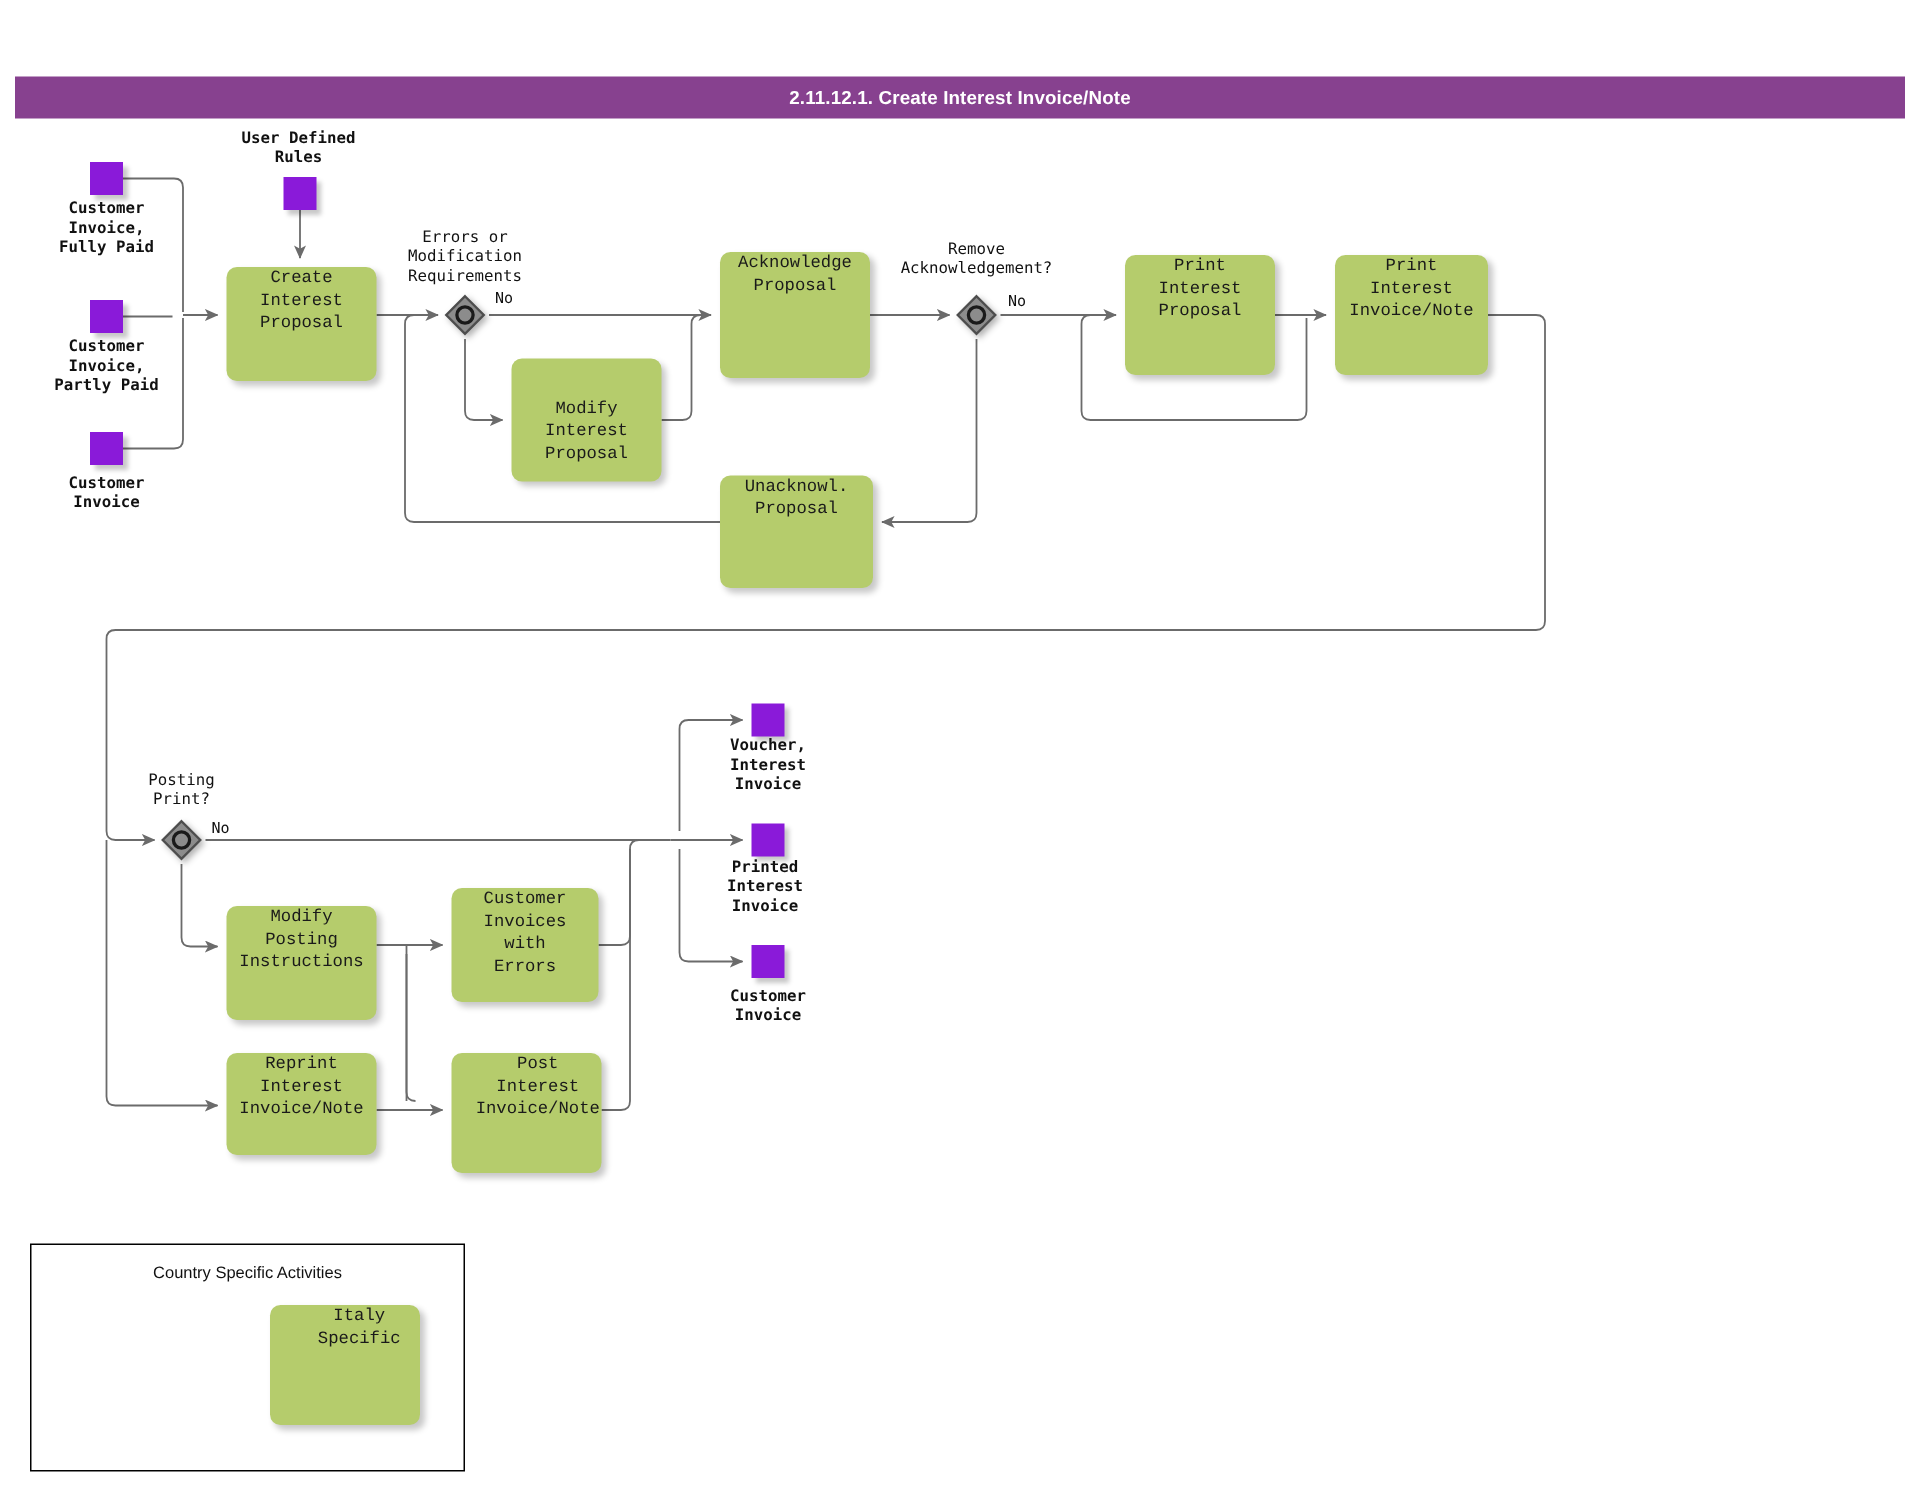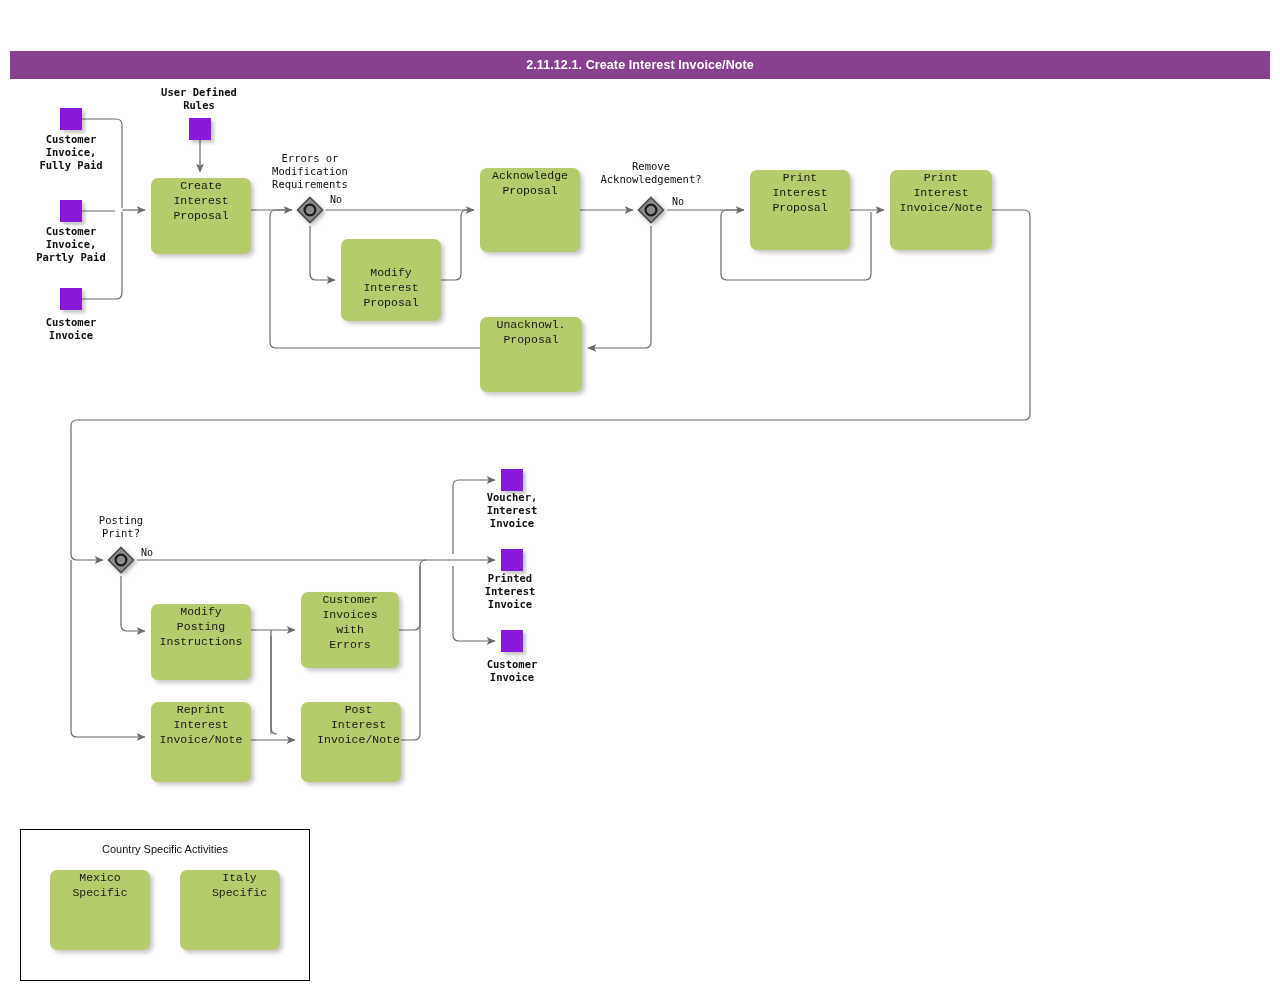--- a/index.html
+++ b/index.html
@@ -139,21 +139,21 @@
   </div>
   <div class="task" style="left:151px;top:592px;width:100px;height:76px;margin-top:12px;">
     <span class="lbl" style="white-space: pre-line;">Modify Posting
 Instructions</span>
   </div>
   <div class="task" style="left:301px;top:592px;width:98px;height:76px;">
     <span class="lbl" style="white-space: pre-line;">Customer
 Invoices with
 Errors</span>
   </div>
-  <div class="task" style="left:151px;top:702px;width:100px;height:80px;">
+  <div class="task" style="left:151px;top:702px;width:100px;height:68px;">
     <span class="lbl" style="white-space: pre-line;">Reprint Interest
 Invoice/Note</span>
   </div>
   <div class="task" style="left:301px;top:702px;width:100px;height:80px;">
     <span class="lbl" style="white-space: pre-line; padding-left: 20px;">Post Interest
 Invoice/Note</span>
   </div>
 
   <div class="dataobj" style="left:60px;top:108px;"></div>
   <div class="dolabel" style="left: 12px; top: 133px; width: 118px; white-space: pre-line;">Customer
@@ -214,20 +214,17 @@
       <circle cx="15" cy="15" r="5.4" fill="none" stroke="#1a1a1a" stroke-width="2.2"></circle>
     </svg>
   </div>
   <div class="gwlabel" style="left: 57px; top: 514px; width: 128px; white-space: pre-line;">Posting
 Print?</div>
   <div class="edgelabel" style="left:141px;top:547px;">No</div>
 
   <div class="legend">
     <div class="cap">Country Specific Activities</div>
   </div>
-  <div class="task" style="left:50px;top:870px;width:100px;height:80px;">
-    <span class="lbl" style="white-space: pre-line;">Mexico Specific</span>
-  </div>
   <div class="task" style="left:180px;top:870px;width:100px;height:80px;">
     <span class="lbl" style="white-space: pre-line; padding-left: 24px;">Italy Specific</span>
   </div>
 
 </div>
 
 </body></html>

